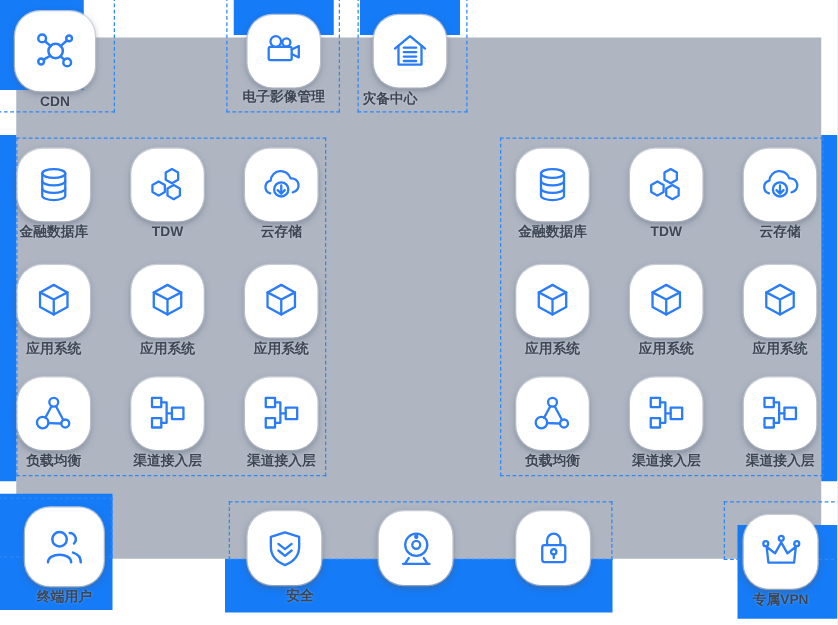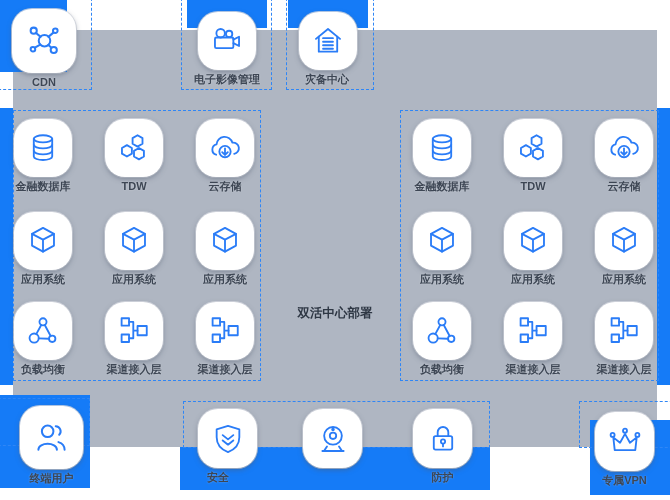--- a/index.html
+++ b/index.html
@@ -47,21 +47,20 @@
 
   <div class="dashed" style="left:-12px;top:-12px;width:102px;height:100px;"></div>
   <div class="dashed" style="left:181px;top:-12px;width:89px;height:100px;"></div>
   <div class="dashed" style="left:286px;top:-12px;width:86px;height:100px;"></div>
   <div class="dashed" style="left:13px;top:110px;width:246px;height:269px;"></div>
   <div class="dashed" style="left:400px;top:110px;width:257px;height:269px;"></div>
   <div class="dashed" style="left:-12px;top:398px;width:100px;height:46px;"></div>
   <div class="dashed" style="left:183px;top:401px;width:305px;height:45px;"></div>
   <div class="dashed" style="left:579px;top:401px;width:112px;height:45px;"></div>
 
-  <div class="corridor-text" style="left:235px;top:305px;">双活中心部署</div>
 
 <div class="tile" style="left: 12px; top: 9px; width: 64px; height: 64px;">
       <span class="ticon">
         <svg viewBox="0 0 48 48" width="37" height="37" fill="none" stroke="#2a7cf7" stroke-width="2.6" stroke-linecap="round" stroke-linejoin="round">
           <circle cx="24" cy="23" r="7.5"></circle>
           <circle cx="10" cy="10" r="4"></circle>
           <circle cx="38" cy="10" r="3"></circle>
           <circle cx="9" cy="34" r="3"></circle>
           <circle cx="36" cy="35" r="4"></circle>
           <line x1="19" y1="18" x2="13" y2="13"></line>
@@ -75,34 +74,34 @@
     <div class="tile" style="left: 198px; top: 12px; width: 58px; height: 58px;">
       <span class="ticon">
         <svg viewBox="0 0 48 48" width="34" height="34" fill="none" stroke="#2a7cf7" stroke-width="2.6" stroke-linecap="round" stroke-linejoin="round">
           <circle cx="15" cy="13" r="6"></circle>
           <circle cx="27" cy="14" r="4.5"></circle>
           <rect x="7" y="19" width="26" height="15" rx="2"></rect>
           <path d="M33 22 L41 18 V31 L33 27"></path>
         </svg>
       </span>
     </div>
-    <div class="tlabel" style="left: 167px; top: 73px;">电子影像管理</div>
+    <div class="tlabel" style="left: 167px; top: 73px; font-family: Liberation Mono, monospace;">电子影像管理</div>
     <div class="tile" style="left: 299px; top: 12px; width: 58px; height: 58px;">
       <span class="ticon">
         <svg viewBox="0 0 48 48" width="34" height="34" fill="none" stroke="#2a7cf7" stroke-width="2.6" stroke-linecap="round" stroke-linejoin="round">
           <path d="M7 21 L24 7 L41 21"></path>
           <path d="M11 18 V39 H37 V18"></path>
           <line x1="17" y1="20" x2="31" y2="20"></line>
           <line x1="17" y1="25" x2="31" y2="25"></line>
           <line x1="17" y1="30" x2="31" y2="30"></line>
           <line x1="17" y1="35" x2="31" y2="35"></line>
         </svg>
       </span>
     </div>
-    <div class="tlabel" style="left: 267px; top: 73px;">灾备中心</div>
+    <div class="tlabel" style="left: 252px; top: 73px;">灾备中心</div>
     <div class="tile" style="left: 14px; top: 119px; width: 58px; height: 58px;">
       <span class="ticon">
         <svg viewBox="0 0 48 48" width="34" height="34" fill="none" stroke="#2a7cf7" stroke-width="2.6" stroke-linecap="round" stroke-linejoin="round">
           <ellipse cx="24" cy="11" rx="13" ry="5"></ellipse>
           <path d="M11 11 V36 a13 5 0 0 0 26 0 V11"></path>
           <path d="M11 19.5 a13 5 0 0 0 26 0"></path>
           <path d="M11 28 a13 5 0 0 0 26 0"></path>
         </svg>
       </span>
     </div>
@@ -297,42 +296,41 @@
     <div class="tlabel" style="left: -8.5px; top: 472px;">终端用户</div>
     <div class="tile" style="left: 198px; top: 409px; width: 59px; height: 59px;">
       <span class="ticon">
         <svg viewBox="0 0 48 48" width="34" height="34" fill="none" stroke="#2a7cf7" stroke-width="2.6" stroke-linecap="round" stroke-linejoin="round">
           <path d="M24 5.5 L40 10.5 V21.5 C40 31.5 33.5 38.8 24 42.5 C14.5 38.8 8 31.5 8 21.5 V10.5 Z"></path>
           <path d="M16.5 18.5 L24 24.5 L31.5 18.5"></path>
           <path d="M16.5 26 L24 32 L31.5 26"></path>
         </svg>
       </span>
     </div>
-    <div class="tlabel" style="left: 158px; top: 471px;">安全</div>
+    <div class="tlabel" style="left: 180px; top: 471px;">安全</div>
     <div class="tile" style="left: 303px; top: 409px; width: 59px; height: 59px;">
       <span class="ticon">
         <svg viewBox="0 0 48 48" width="34" height="34" fill="none" stroke="#2a7cf7" stroke-width="2.6" stroke-linecap="round" stroke-linejoin="round">
           <circle cx="24" cy="19.5" r="12.5"></circle>
           <circle cx="24" cy="19.5" r="4.5"></circle>
           <circle cx="24" cy="10.5" r="1.2"></circle>
           <path d="M15.5 34.5 L11.5 40.5 M32.5 34.5 L36.5 40.5 M9 41 H39"></path>
         </svg>
       </span>
     </div>
     <div class="tile" style="left: 413px; top: 409px; width: 59px; height: 59px;">
       <span class="ticon">
         <svg viewBox="0 0 48 48" width="34" height="34" fill="none" stroke="#2a7cf7" stroke-width="2.6" stroke-linecap="round" stroke-linejoin="round">
           <path d="M16.5 20 V14.5 a7.5 7.5 0 0 1 15 0 V20"></path>
           <rect x="11" y="20" width="26" height="19" rx="2.5"></rect>
           <circle cx="24" cy="27.5" r="3"></circle>
           <line x1="24" y1="30.5" x2="24" y2="34.5"></line>
         </svg>
       </span>
     </div>
-    <div class="tlabel" style="left: 382.5px; top: 471px;">防护</div>
     <div class="tile" style="left: 595px; top: 412px; width: 59px; height: 59px;">
       <span class="ticon">
         <svg viewBox="0 0 48 48" width="34" height="34" fill="none" stroke="#2a7cf7" stroke-width="2.6" stroke-linecap="round" stroke-linejoin="round">
           <path d="M9.5 35.5 L7.5 17.5 L17 25 L24 12.5 L31 25 L40.5 17.5 L38.5 35.5 Z"></path>
           <circle cx="6.5" cy="14" r="2.8"></circle>
           <circle cx="41.5" cy="14" r="2.8"></circle>
           <circle cx="24" cy="8" r="2.8"></circle>
         </svg>
       </span>
     </div>

